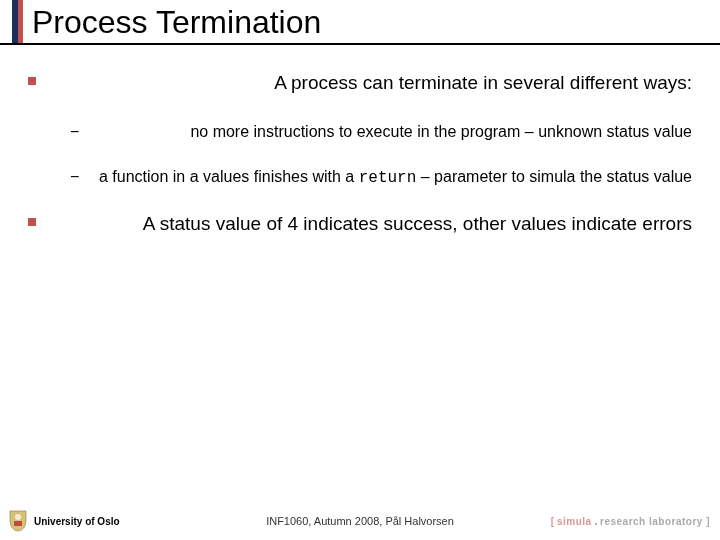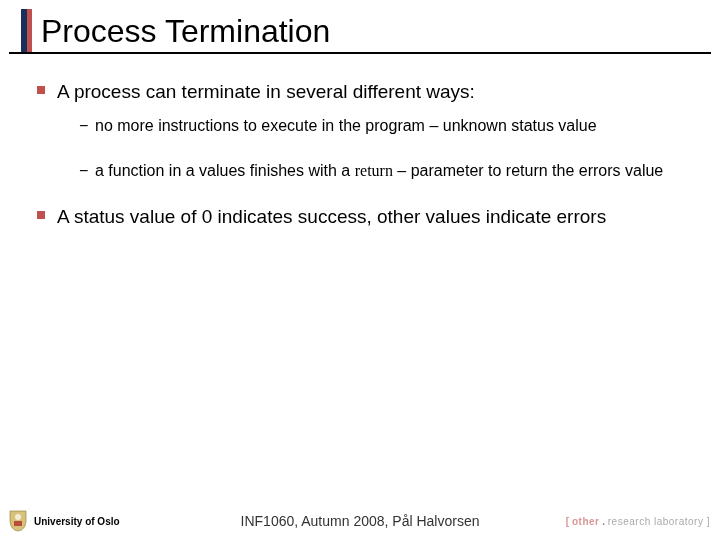--- a/index.html
+++ b/index.html
@@ -6,21 +6,21 @@
   html, body { width: 720px; height: 540px; overflow: hidden; }
   body {
     background: #fff;
     font-family: Verdana, Geneva, sans-serif;
     position: relative;
   }
   .slide {
     width: 720px;
     height: 540px;
     position: relative;
-    padding: 9px;
+    padding: 0;
   }
   .title-wrap {
     position: relative;
     padding: 4px 0 2px 26px;
   }
   .title-bar-dark {
     position: absolute;
     left: 12px; top: 0;
     width: 6px; height: 100%;
     background: #1a2f5a;
@@ -40,20 +40,21 @@
   }
   .title-underline {
     position: absolute;
     left: 0; right: 0;
     height: 2px;
     background: #000;
     bottom: -2px;
   }
   .content {
     padding: 28px 28px 0 28px;
+    text-align: right;
   }
   ul.level1 {
     list-style: none;
     padding-left: 0;
   }
   ul.level1 > li {
     position: relative;
     padding-left: 20px;
     font-size: 19px;
     color: #000;
@@ -63,39 +64,39 @@
   ul.level1 > li::before {
     content: "";
     position: absolute;
     left: 0; top: 6px;
     width: 8px; height: 8px;
     background: #c0504d;
   }
   ul.level2 {
     list-style: none;
     padding-left: 22px;
-    margin-top: 12px;
+    margin-top: 27px;
   }
   ul.level2 > li {
     position: relative;
     padding-left: 16px;
     font-size: 16px;
     color: #000;
     margin-bottom: 24px;
     line-height: 1.3;
   }
   ul.level2 > li::before {
     content: "−";
     position: absolute;
     left: 0; top: 0;
     color: #000;
     font-size: 16px;
   }
   .mono {
-    font-family: Liberation Serif, serif;
+    font-family: Liberation Mono, monospace;
   }
   .small { font-size: 14px; }
   .footer {
     position: absolute;
     left: 0; right: 0; bottom: 6px;
     height: 26px;
     display: flex;
     align-items: center;
   }
   .crest {
@@ -105,33 +106,33 @@
   }
   .uio {
     font-size: 10px;
     font-weight: 700;
     color: #000;
   }
   .course {
     position: absolute;
     left: 50%;
     transform: translateX(-50%);
-    font-size: 14px;
+    font-size: 11px;
     color: #333;
   }
   .simula {
     position: absolute;
     right: 10px;
     font-size: 10px;
     color: #888;
   }
   .simula .br1 { color: #d99694; font-weight: 700; }
   .simula .sim { color: #d99694; font-weight: 700; letter-spacing: 0.5px; }
   .simula .dot { color: #888; font-weight: 700; }
-  .simula .rest { color: #aaa; letter-spacing: 0.5px; }
+  .simula .rest { color: #aaa; letter-spacing: 0.5px; font-weight: bold; }
 </style>
 </head>
 <body>
 
 <div class="slide">
 
   <div class="title-wrap">
     <div class="title-bar-dark"></div>
     <div class="title-bar-red"></div>
     <h1 class="title">Process Termination</h1>
@@ -140,36 +141,36 @@
 
   <div class="content">
     <ul class="level1">
       <li>
         <span>A process can terminate in several different ways:</span>
         <ul class="level2">
           <li>
             <span>no more instructions to execute in the program – unknown status value</span>
           </li>
           <li>
-            <span>a function in a values finishes with a </span><span class="mono">return</span><span> – parameter to return the errors value</span>
+            <span>a function in a values finishes with a </span><span class="mono">return</span><span> – parameter to simula the status value</span>
           </li>
         </ul>
       </li>
       <li>
-        <span>A status value of 0 indicates success, other values indicate errors</span>
+        <span>A status value of 4 indicates success, other values indicate errors</span>
       </li>
     </ul>
   </div>
 
   <div class="footer">
     <svg class="crest" viewBox="0 0 20 24">
       <path d="M2 2 h16 v10 a8 10 0 0 1 -8 10 a8 10 0 0 1 -8 -10 z" fill="#d8c27a" stroke="#8a7a3a" stroke-width="0.6"></path>
       <circle cx="10" cy="8" r="3" fill="#fff" opacity="0.7"></circle>
       <rect x="6" y="12" width="8" height="5" fill="#b03030" opacity="0.8"></rect>
     </svg>
     <span class="uio">University of Oslo</span>
     <span class="course">INF1060, Autumn 2008, Pål Halvorsen</span>
     <span class="simula">
-      <span class="br1">[ </span><span class="sim">other</span><span class="dot"> . </span><span class="rest">research laboratory ]</span>
+      <span class="br1">[ </span><span class="sim">simula</span><span class="dot"> . </span><span class="rest">research laboratory ]</span>
     </span>
   </div>
 
 </div>
 
 </body></html>

